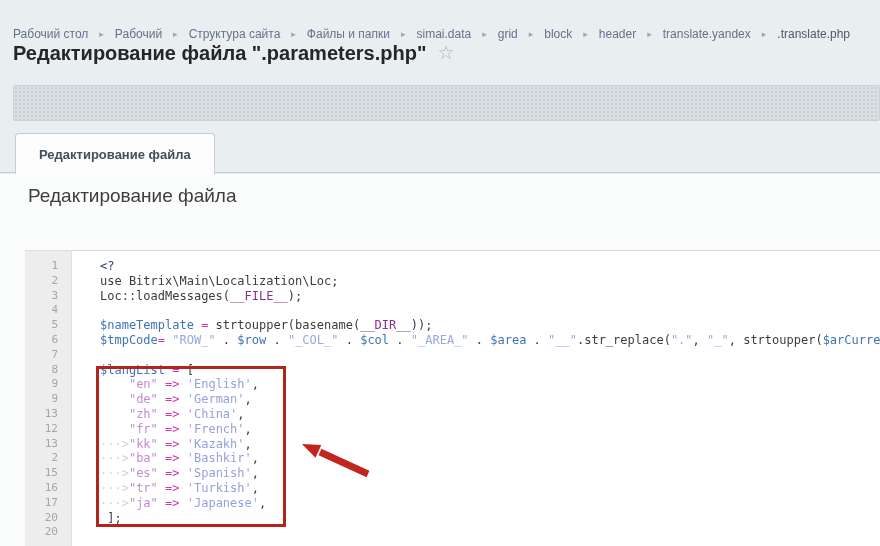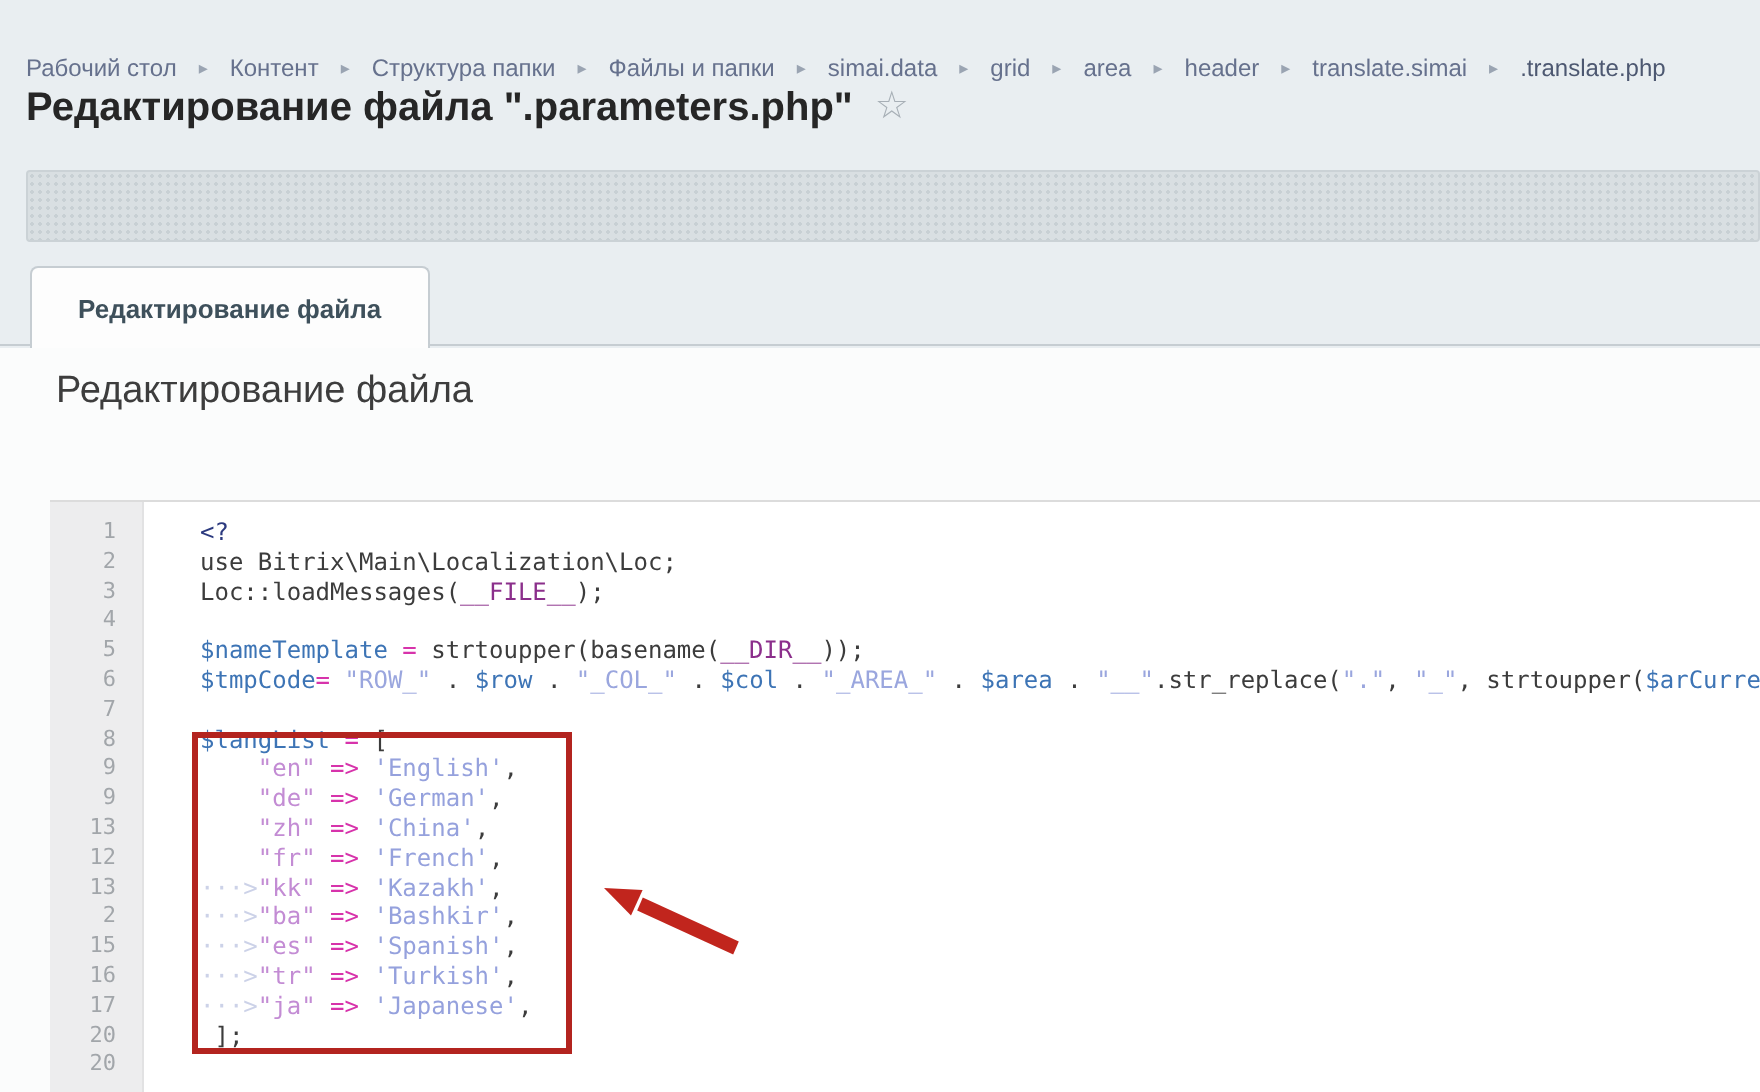--- a/index.html
+++ b/index.html
@@ -55,35 +55,35 @@
     pointer-events:none; }
 </style>
 </head>
 <body>
 
 <div id="screen">
 
   <div class="breadcrumb" id="breadcrumb">
       <span class="bc-item">Рабочий стол</span>
       <span class="bc-sep">▸</span>
-      <span class="bc-item">Контент</span>
+      <span class="bc-item">Рабочий</span>
       <span class="bc-sep">▸</span>
-      <span class="bc-item">Структура папки</span>
+      <span class="bc-item">Структура сайта</span>
       <span class="bc-sep">▸</span>
       <span class="bc-item">Файлы и папки</span>
       <span class="bc-sep">▸</span>
       <span class="bc-item">simai.data</span>
       <span class="bc-sep">▸</span>
       <span class="bc-item">grid</span>
       <span class="bc-sep">▸</span>
-      <span class="bc-item">area</span>
+      <span class="bc-item">block</span>
       <span class="bc-sep">▸</span>
       <span class="bc-item">header</span>
       <span class="bc-sep">▸</span>
-      <span class="bc-item">translate.simai</span>
+      <span class="bc-item">translate.yandex</span>
       <span class="bc-sep">▸</span>
       <span class="bc-item last">.translate.php</span>
     </div>
 
   <div class="title-row">
     <h1 class="page-title">Редактирование файла ".parameters.php"</h1>
     <span class="star">☆</span>
   </div>
 
   <div class="toolbar"></div>

